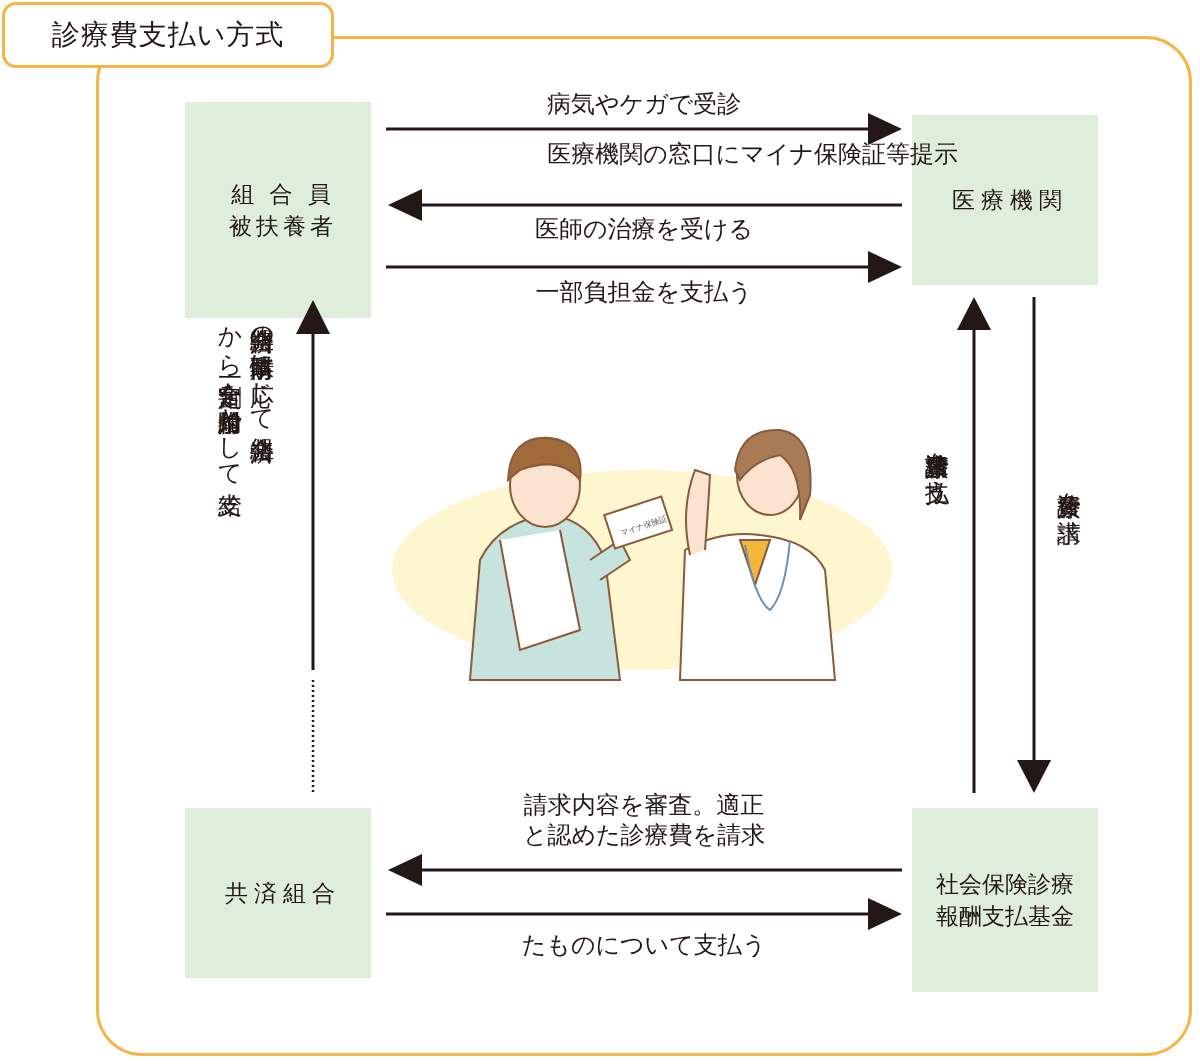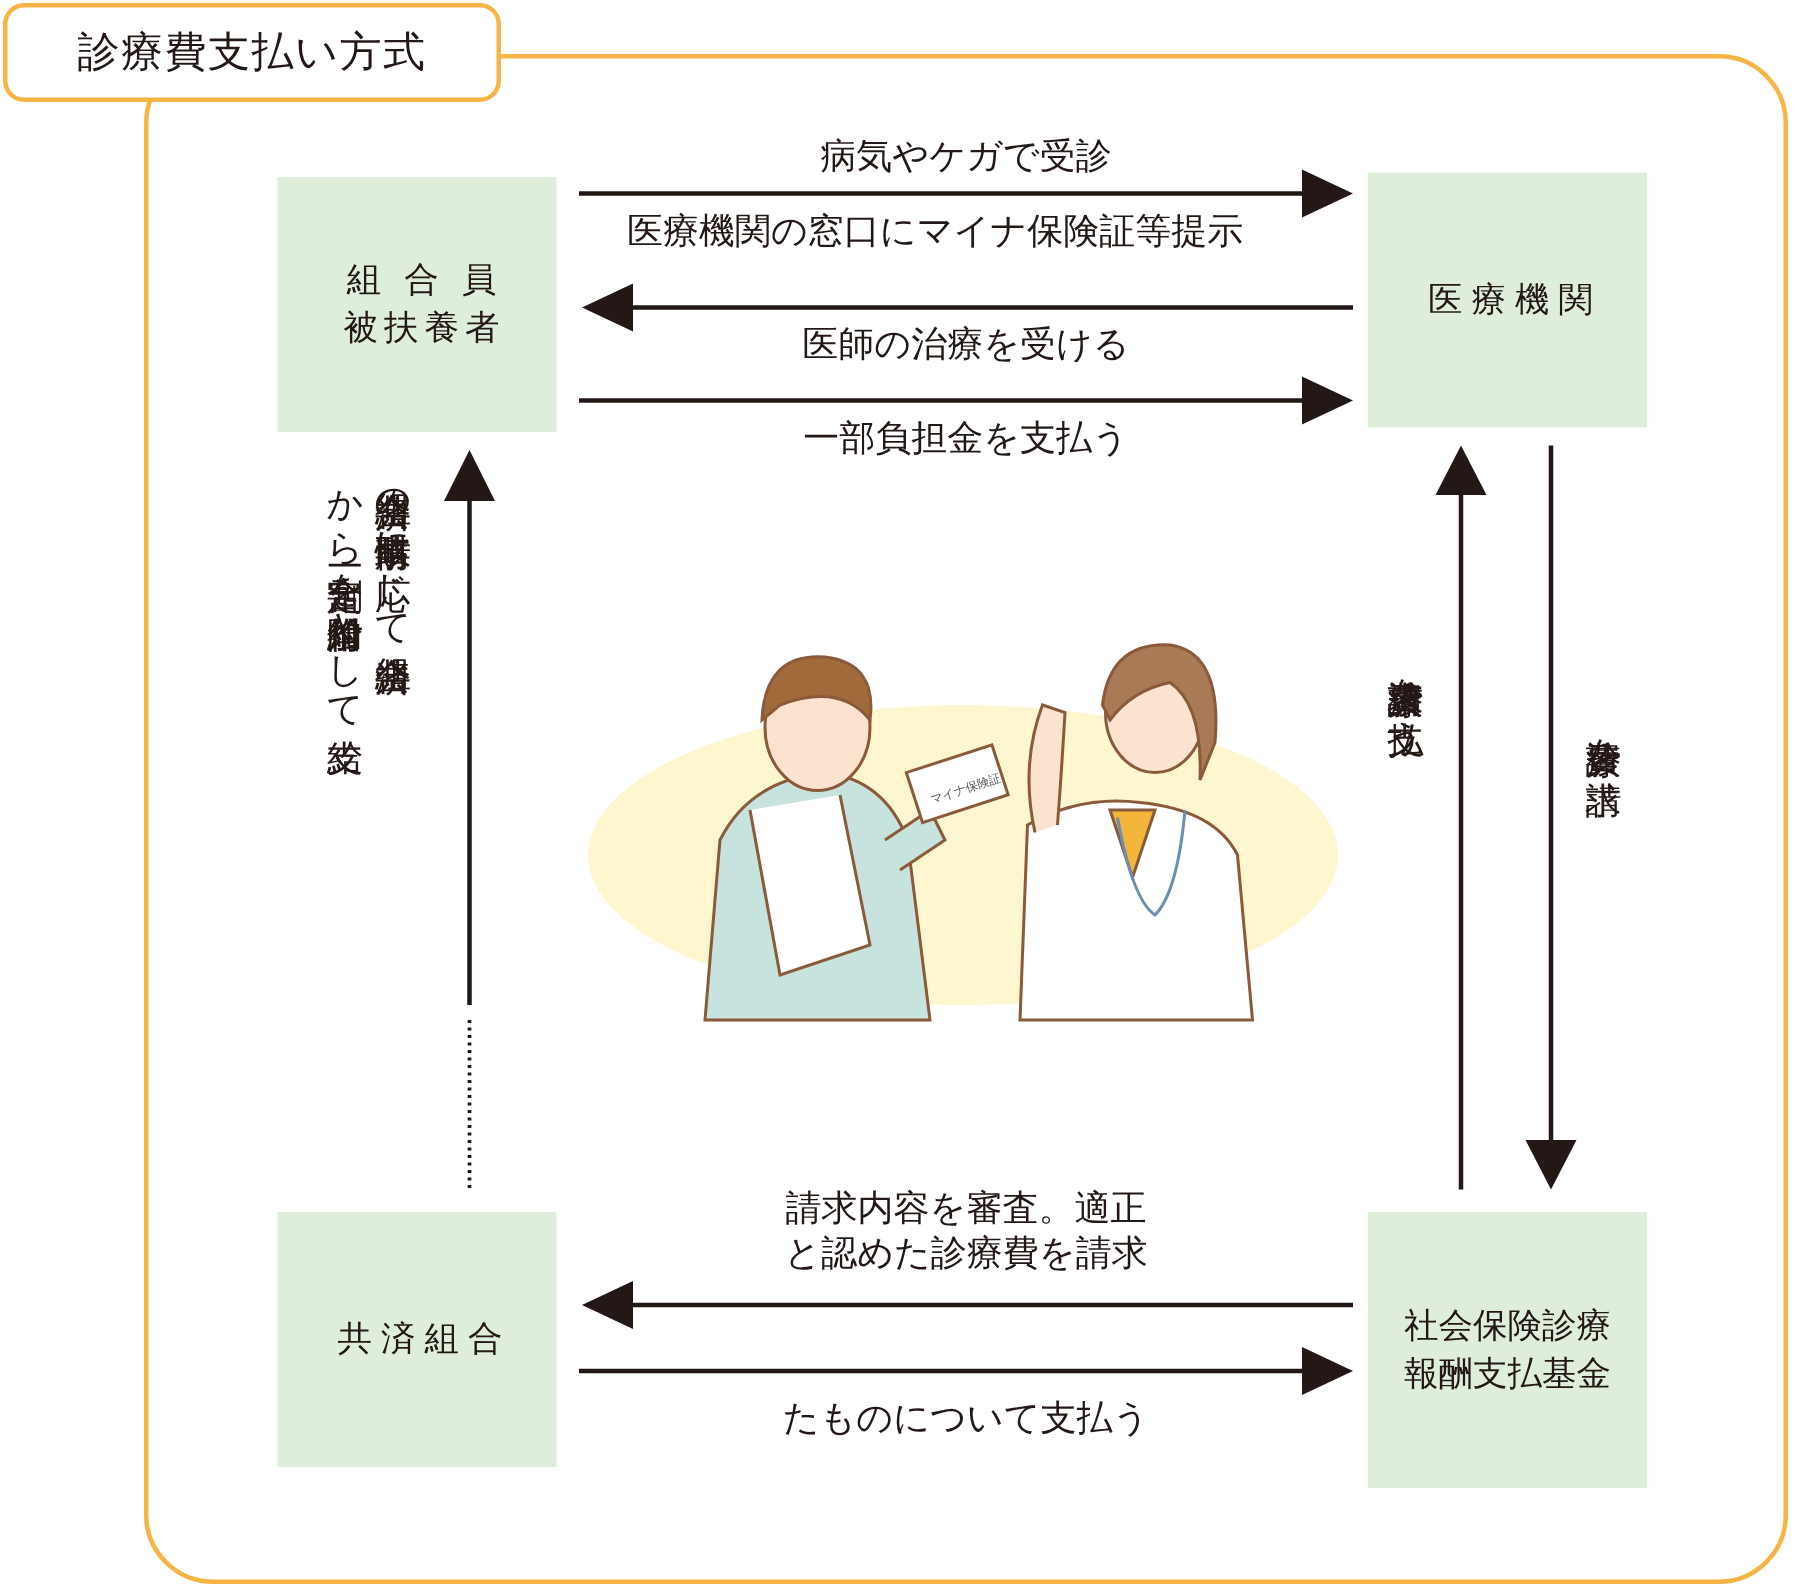--- a/index.html
+++ b/index.html
@@ -44,21 +44,21 @@
   <g stroke="#8a5a3a" stroke-width="2">
     <path d="M240 270 L245 140 Q280 120 320 125 Q370 130 385 160 L395 270 Z" fill="#ffffff"></path>
     <path d="M300 130 L315 175 L330 130 Z" fill="#f3b53a"></path>
     <ellipse cx="330" cy="65" rx="33" ry="40" fill="#fbe3cf"></ellipse>
     <path d="M295 60 Q300 18 340 20 Q375 25 370 85 L360 110 Q362 60 340 45 Q315 50 300 70 Z" fill="#a87a55"></path>
     <path d="M250 145 Q240 100 255 60 L270 65 Q268 100 265 140" fill="#fbe3cf"></path>
     <path d="M305 135 Q315 190 330 200 Q345 185 350 130" fill="none" stroke="#6b8fb0"></path>
   </g>
 </svg>
 
-<div class="box" style="left:185px;top:118px;width:186px;height:170px">
+<div class="box" style="left:185px;top:102px;width:186px;height:216px">
   <div class="spaced" style="letter-spacing:4px">組 合 員</div>
   <div class="spaced" style="letter-spacing:4px">被扶養者</div>
 </div>
 <div class="box" style="left:912px;top:115px;width:186px;height:170px">
   <div class="spaced" style="letter-spacing:6px">医療機関</div>
 </div>
 <div class="box" style="left:185px;top:808px;width:186px;height:170px">
   <div class="spaced" style="letter-spacing:6px">共済組合</div>
 </div>
 <div class="box" style="left:912px;top:808px;width:186px;height:184px">
@@ -98,21 +98,21 @@
       <polygon points="422,854 388,870 422,886" stroke="none"></polygon>
     </g>
     <g>
       <line x1="386" y1="914" x2="872" y2="914"></line>
       <polygon points="868,898 902,914 868,930" stroke="none"></polygon>
     </g>
   </g>
 </svg>
 
 <div class="label" style="left:386px;top:88px;width:516px">病気やケガで受診</div>
-<div class="label" style="left:386px;top:138px;width:540px;text-align:left;padding-left:32px">医療機関の窓口にマイナ保険証等提示</div>
+<div class="label" style="left:386px;top:138px;width:540px;text-align:right;padding-left:32px">医療機関の窓口にマイナ保険証等提示</div>
 <div class="label" style="left:386px;top:213px;width:516px">医師の治療を受ける</div>
 <div class="label" style="left:386px;top:276px;width:516px">一部負担金を支払う</div>
 
 <div class="vlabel" style="left:245px;top:310px">共済組合の財政事情に応じて共済組合</div>
 <div class="vlabel" style="left:213px;top:310px">から一定割合を附加給付として支給</div>
 
 <div class="vlabel" style="left:920px;top:435px">請求診療費を支払う</div>
 <div class="vlabel" style="left:1052px;top:475px">診療費を請求</div>
 
 <div class="label" style="left:386px;top:790px;width:516px;line-height:30px">

